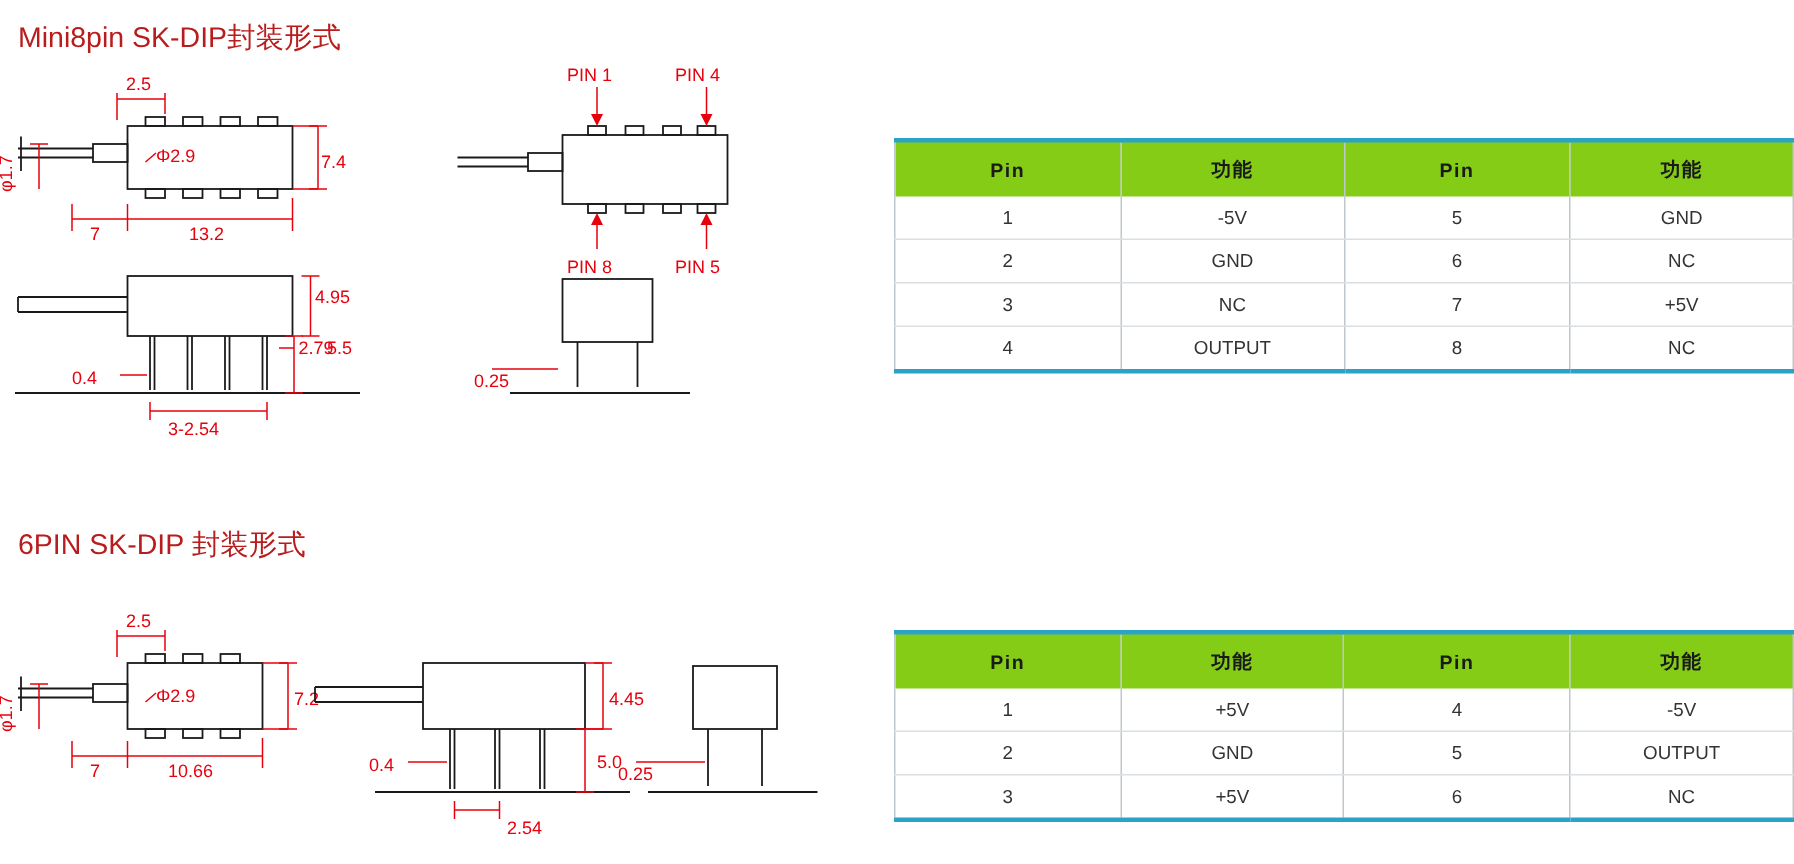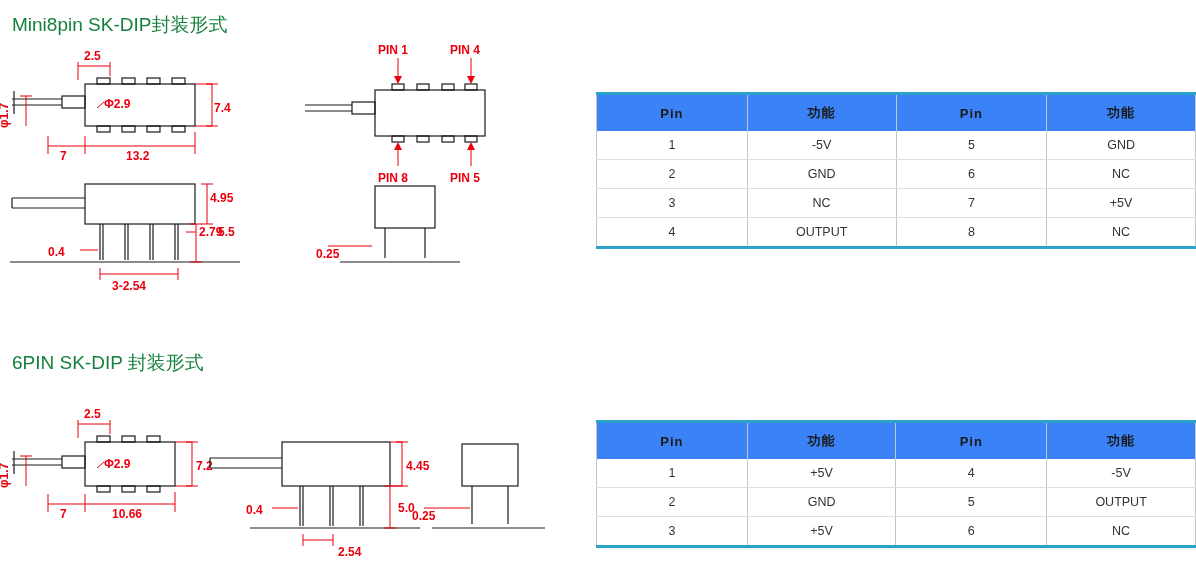--- a/index.html
+++ b/index.html
@@ -11,36 +11,35 @@
     width: 1196px;
     height: 576px;
     position: relative;
     font-family: "Liberation Sans", sans-serif;
     color: #1a1a1a;
     overflow: hidden;
   }
   .section-title {
     position: absolute;
     font-size: 19px;
-    color: #15803d;
+    color: #b91c1c;
     white-space: nowrap;
     text-align: center;
   }
   .drawing {
     position: absolute;
-    font-weight: bold;
   }
   .pin-table {
     position: absolute;
     border-collapse: collapse;
     font-size: 12.5px;
     background: #fff;
   }
   .pin-table th {
-    background: #3b82f6;
+    background: #84cc16;
     color: #1a1a1a;
     font-size: 13px;
     font-weight: bold;
     letter-spacing: 1px;
     padding: 9px 0;
     border-left: 1px solid #bfc7cc;
     border-right: 1px solid #bfc7cc;
   }
   .pin-table thead tr {
     border-top: 3px solid #2aa3c8;

